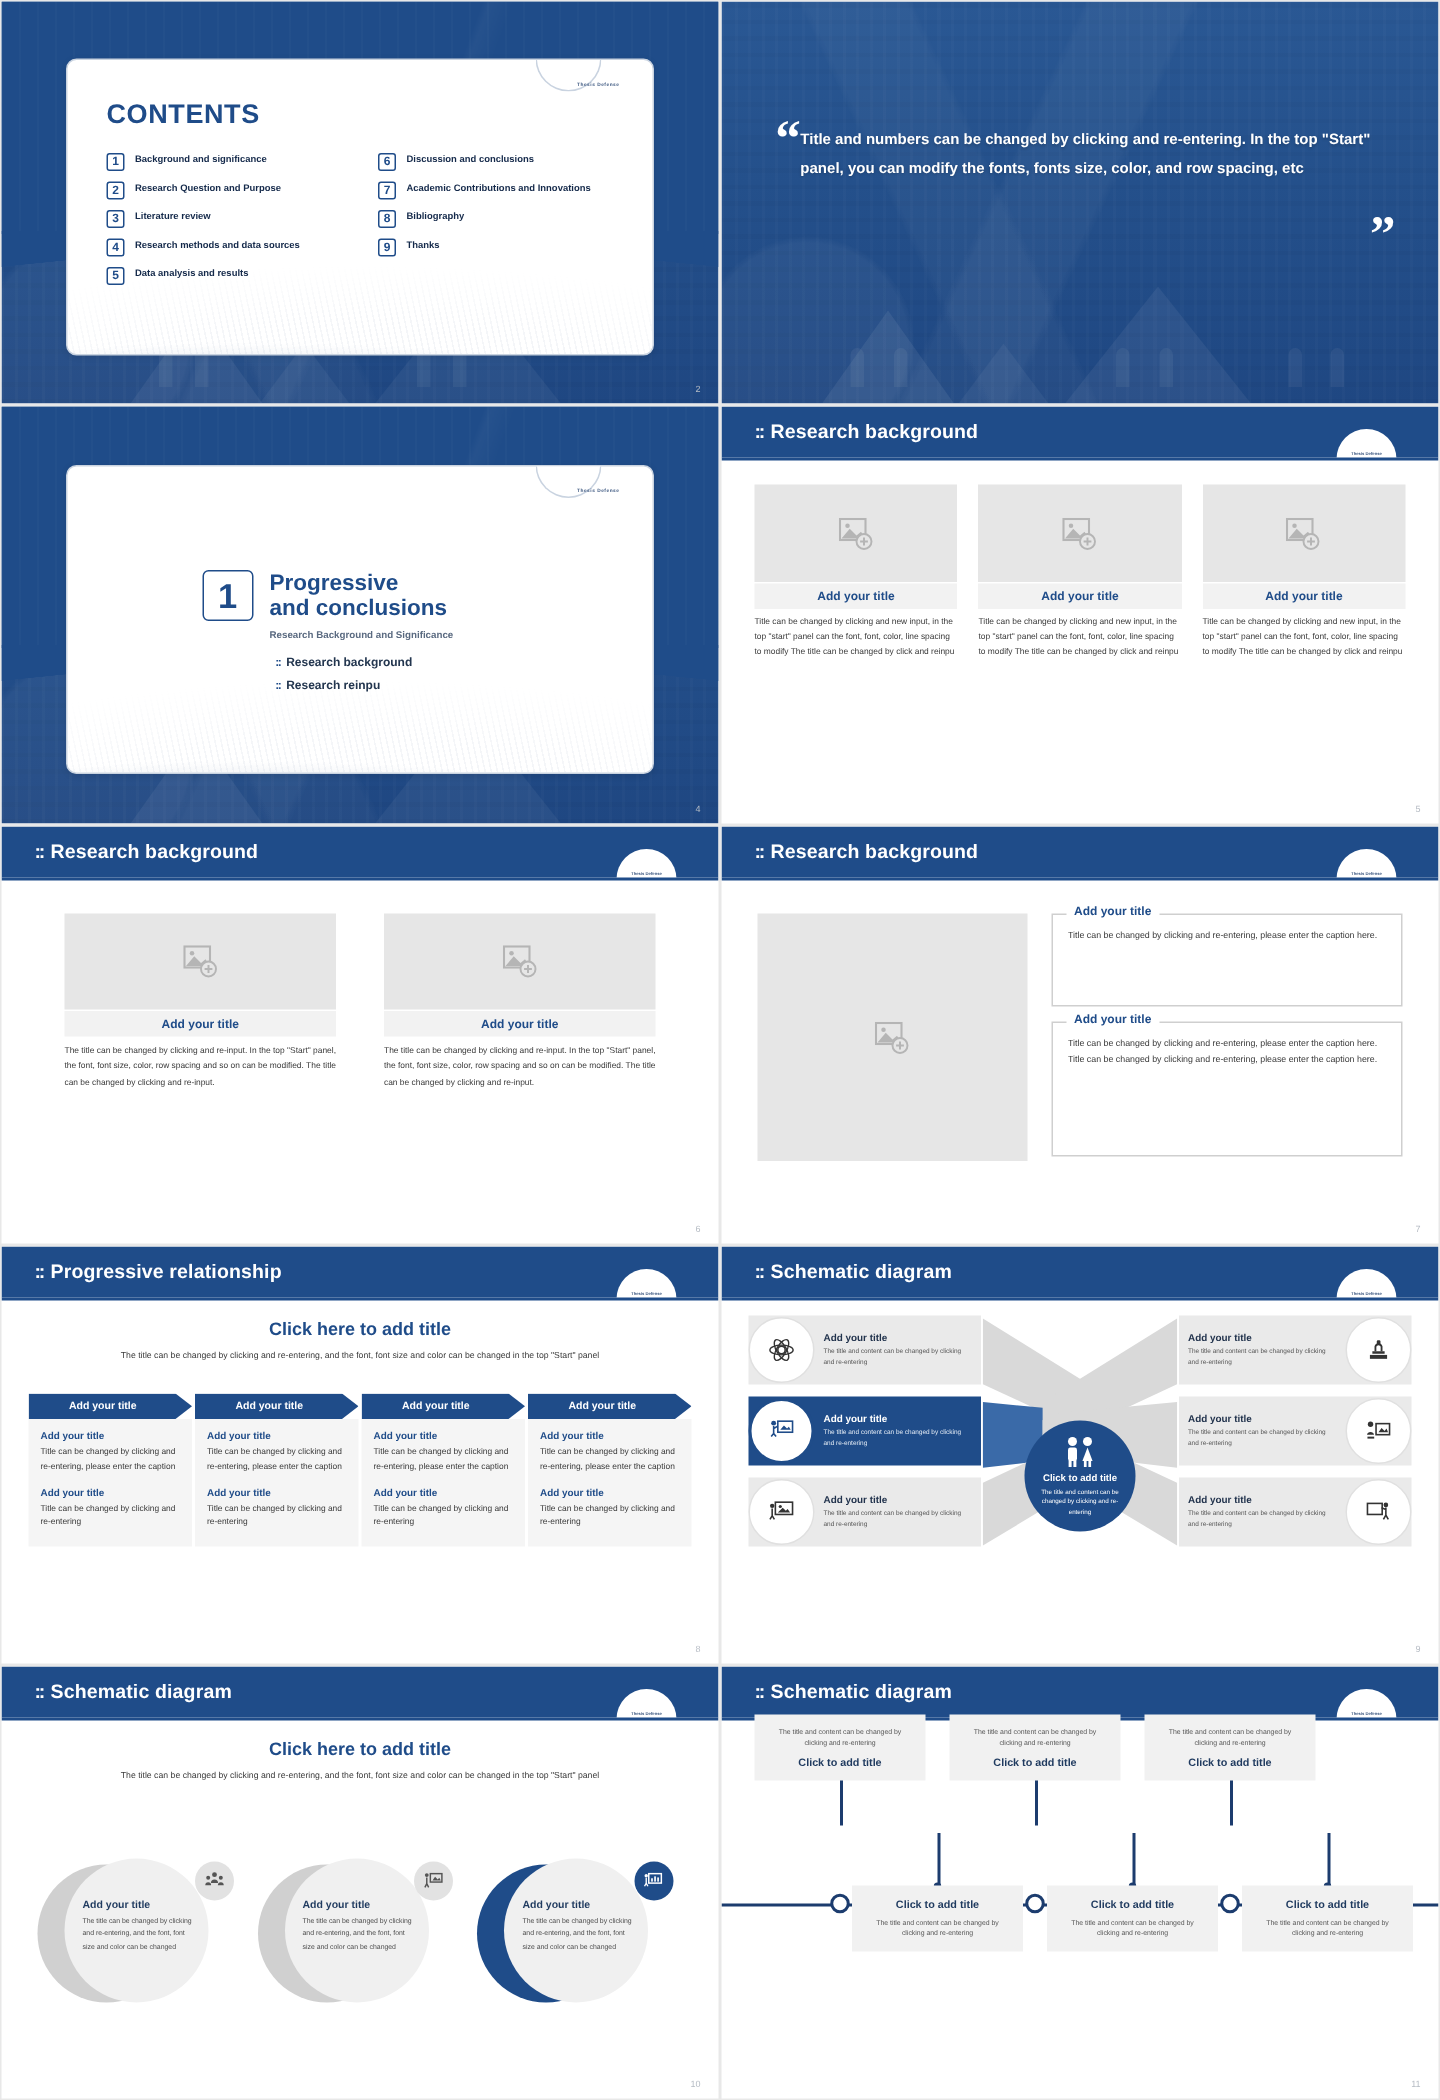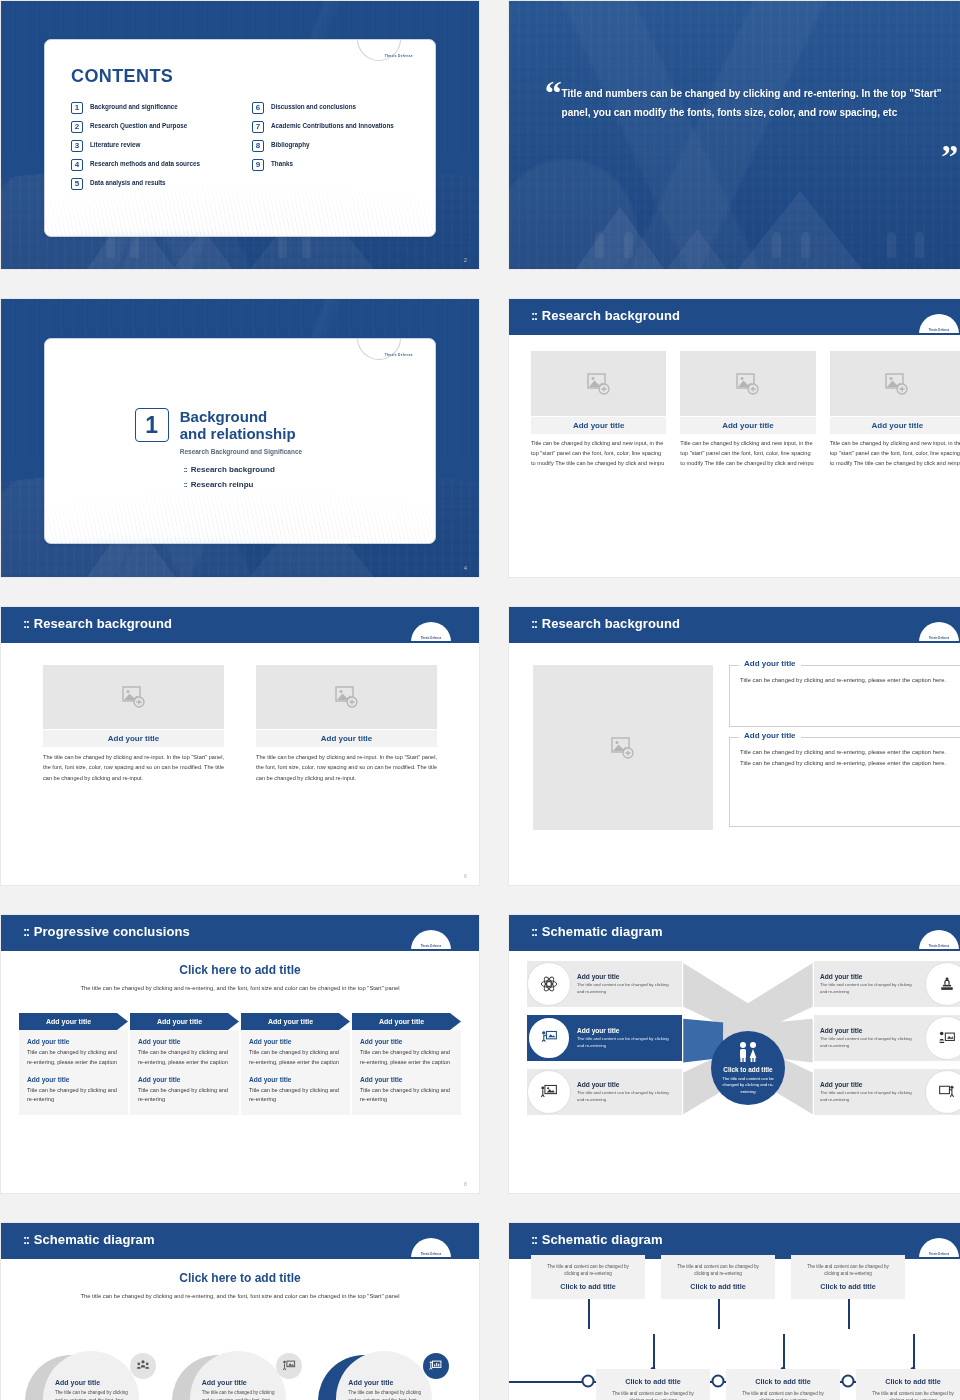--- a/index.html
+++ b/index.html
@@ -7,21 +7,20 @@
     width: 960px; height: 1400px;
     background: #f2f2f2;
     font-family: "Liberation Sans", sans-serif;
     overflow: hidden;
   }
   .deck {
     width: 960px; height: 1400px;
     display: grid;
     grid-template-columns: 480px 480px;
     grid-template-rows: 270px 280px 280px 280px 290px;
-    gap: 28px;
   }
   .slide {
     position: relative;
     background: #ffffff;
     overflow: hidden;
     border: 1px solid #e8e8e8;
   }
   .slide-inner { position: absolute; inset: 0; overflow: hidden; }
 
   
@@ -431,22 +430,22 @@
         </div>
       <div class="card">
         <div class="card-waves"></div>
         <div class="notch"></div>
         <div class="logo-mark">Thesis Defense</div>
 
         <div class="sec">
           <div class="sec-num">1</div>
           <div>
             <div class="sec-title">
-              <div>Background</div>
-              <div>and relationship</div>
+              <div>Progressive</div>
+              <div>and conclusions</div>
             </div>
             <div class="sec-sub">Research Background and Significance</div>
           </div>
         </div>
 
         <div class="sec-list">
           <div class="sec-li"><span class="dd">::</span><span>Research background</span></div>
           <div class="sec-li"><span class="dd">::</span><span>Research reinpu</span></div>
         </div>
       </div>
@@ -582,21 +581,21 @@
           </div>
         </div>
       </div>
       <div class="pnum">7</div>
     </div>
   </div>
 
   <div class="slide">
     <div class="slide-inner">
       <div class="hdr">
-        <div class="hdr-title"><span class="dd">::</span><span>Progressive conclusions</span></div>
+        <div class="hdr-title"><span class="dd">::</span><span>Progressive relationship</span></div>
         <div class="hdr-notch">
             <span>Thesis Defense</span>
           </div>
       </div>
       <div class="hdr-rule"></div>
 
       <div class="intro">
         <h2>Click here to add title</h2>
         <p>The title can be changed by clicking and re-entering, and the font, font size and color can be changed in the top "Start" panel</p>
       </div>

